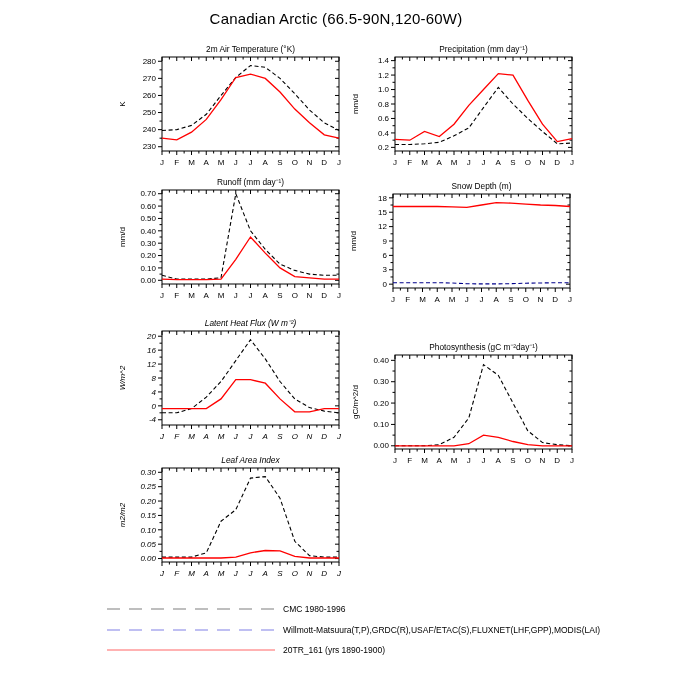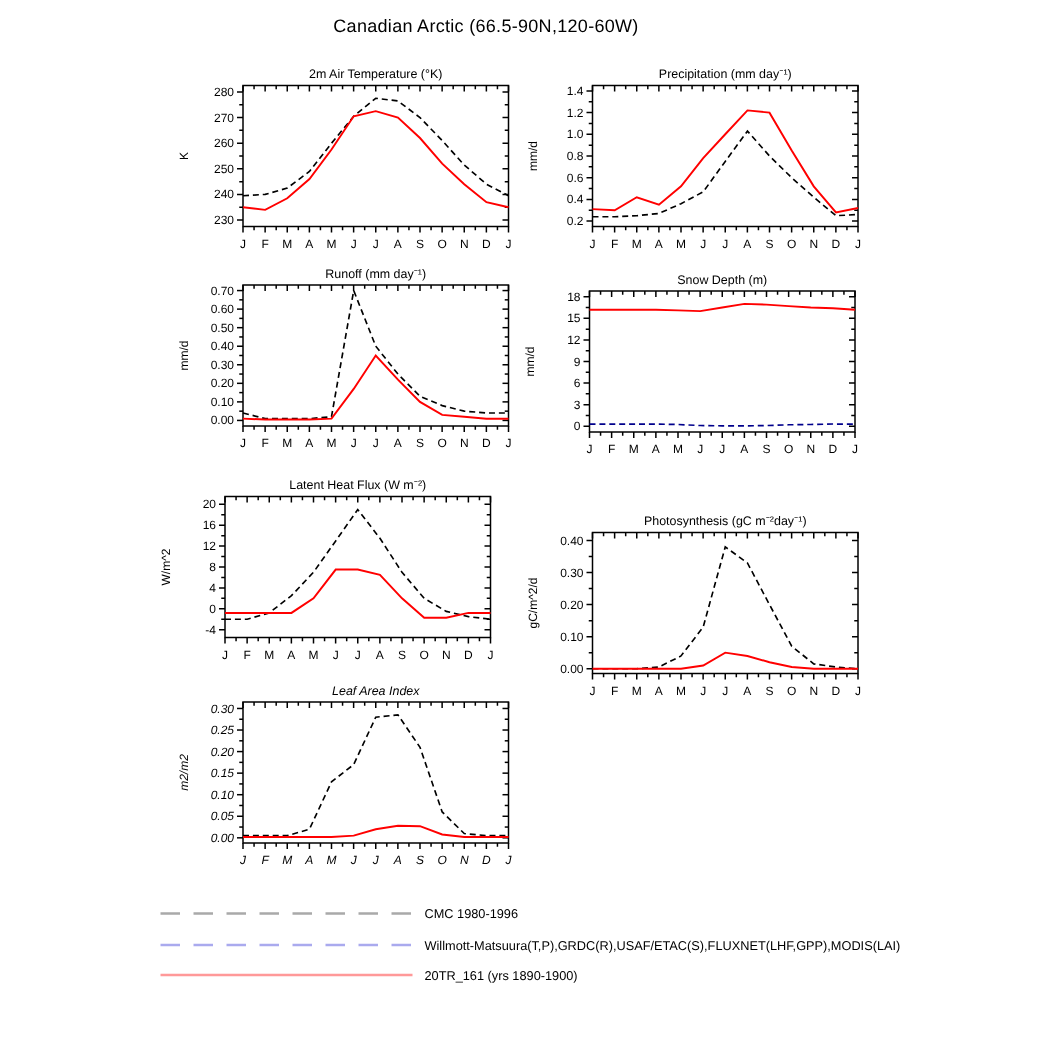--- a/index.html
+++ b/index.html
@@ -1,25 +1,25 @@
 <!DOCTYPE html>
 <html><head>
 <meta charset="utf-8">
 <style>
   html,body{margin:0;padding:0;background:#ffffff;}
   body{font-family:"Liberation Sans", sans-serif; color:#000;}
   #figure{position:relative;width:700px;height:700px;background:#fff;overflow:hidden;}
-  #figure-title{position:absolute;left:4px;top:10px;width:640px;text-align:center;
-    font-size:12px;font-weight:normal;letter-spacing:0.2px;}
+  #figure-title{position:absolute;left:16px;top:10px;width:640px;text-align:center;
+    font-size:15px;font-weight:normal;letter-spacing:0.2px;}
   .chart-slot{position:absolute;width:240px;height:132px;}
   #chart-0{left:112px;top:43px;}
   #chart-1{left:345px;top:43px;}
   #chart-2{left:112px;top:176px;}
   #chart-3{left:343px;top:180px;}
-  #chart-4{left:100px;top:317px;}
+  #chart-4{left:112px;top:317px;font-style:italic;}
   #chart-5{left:345px;top:317px;margin-top:24px;}
   #chart-6{left:112px;top:454px;font-style:italic;}
   svg text{font-family:"Liberation Sans", sans-serif; fill:#000;}
   .legend-row{position:absolute;left:105px;display:flex;align-items:center;height:12px;}
   #legend-row-0{top:603px;align-items:center;}
   #legend-row-1{top:624px;}
   #legend-row-2{top:644px;}
   .legend-label{font-size:8.5px;margin-left:6px;white-space:nowrap;}
   .legend-swatch{display:block;}
 </style>

